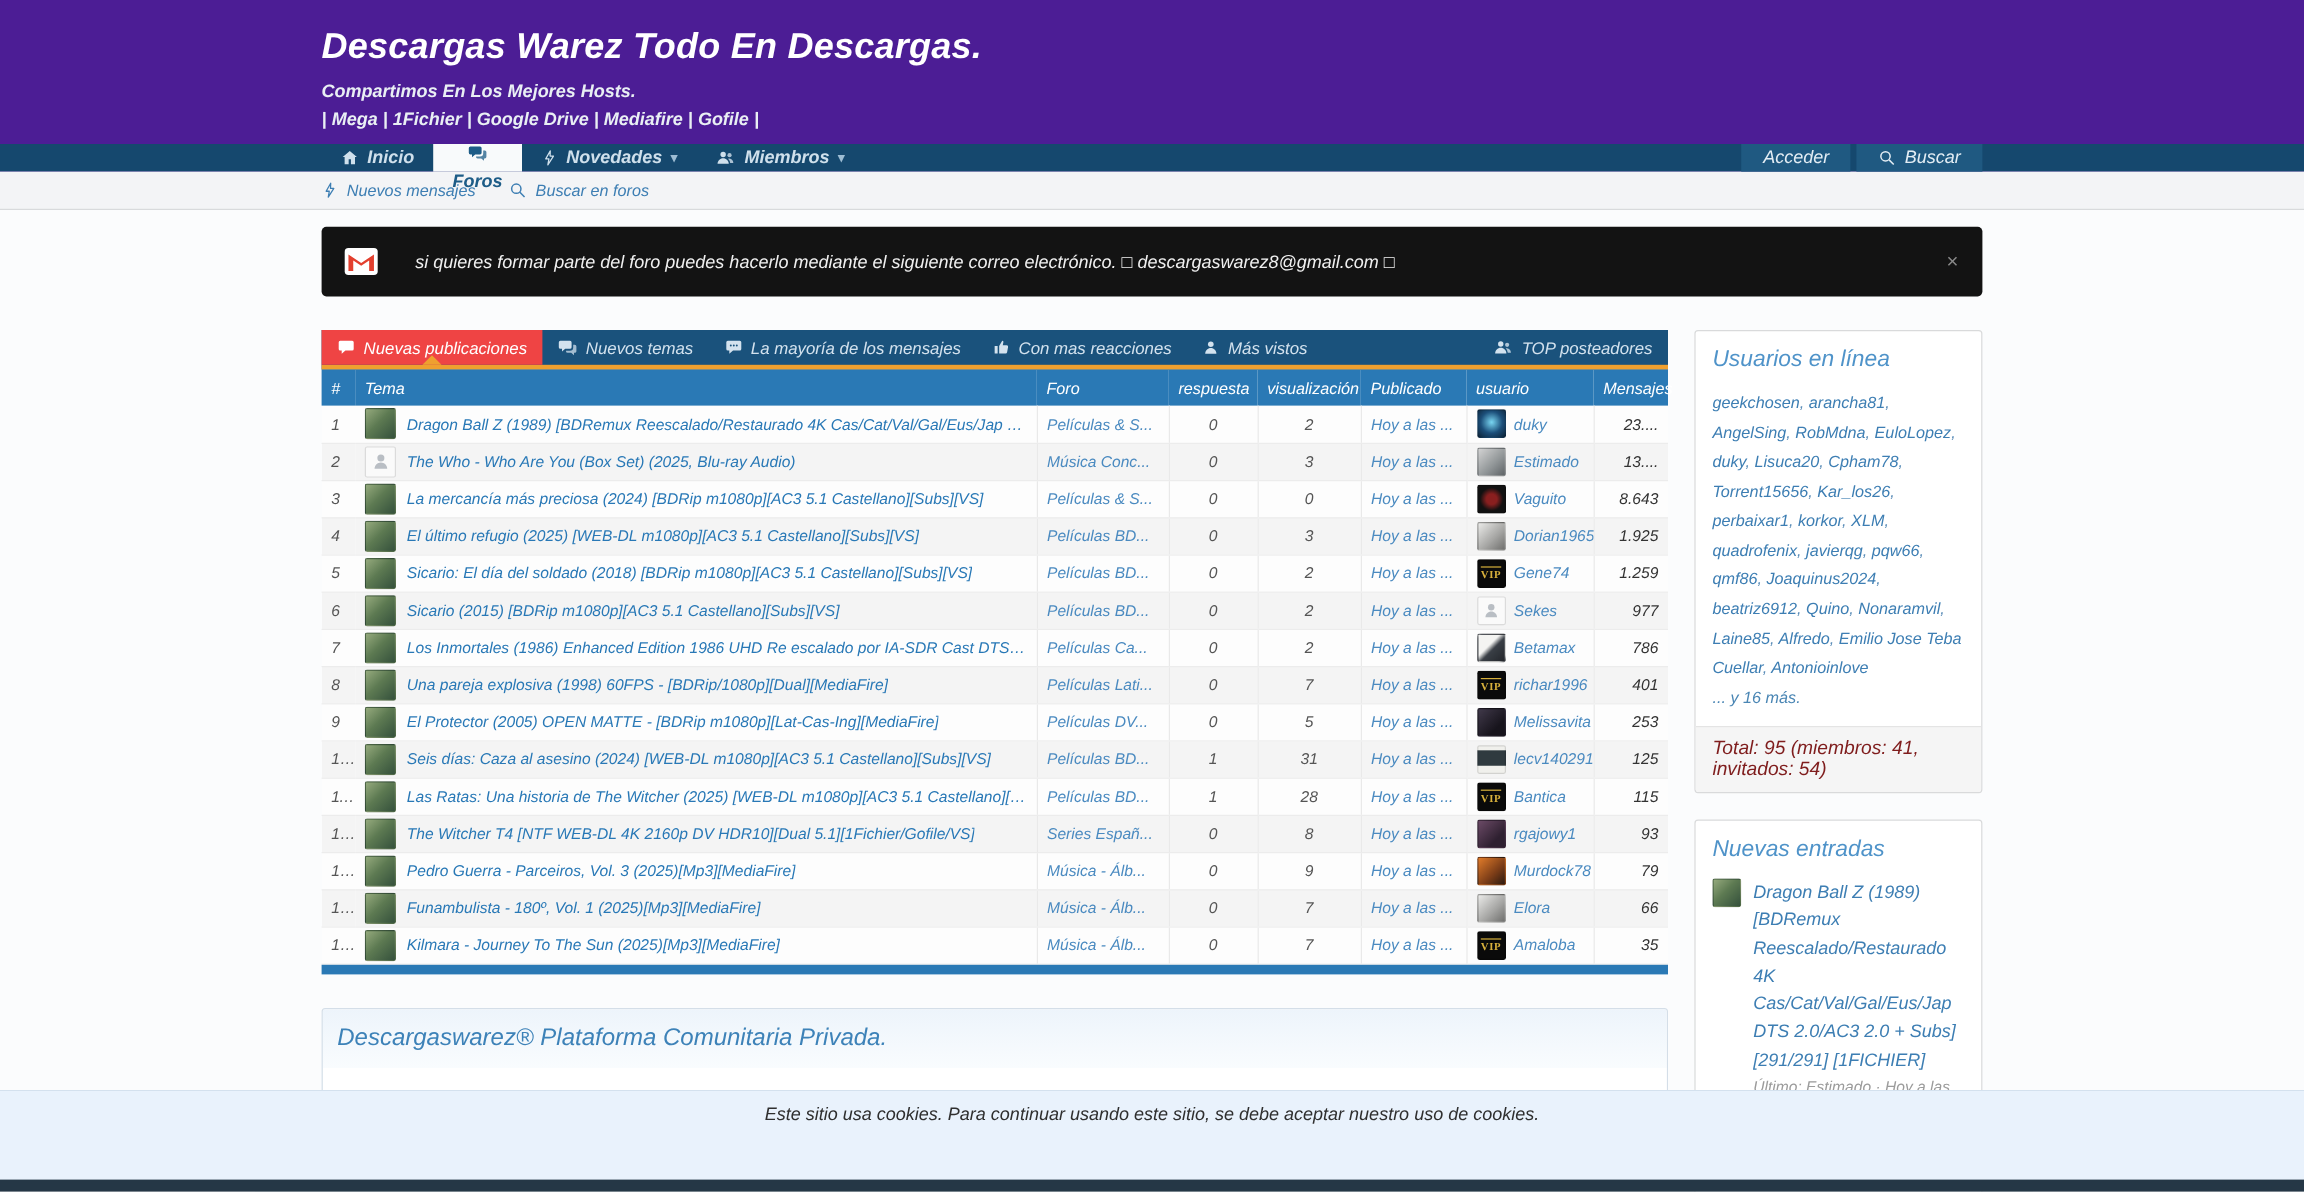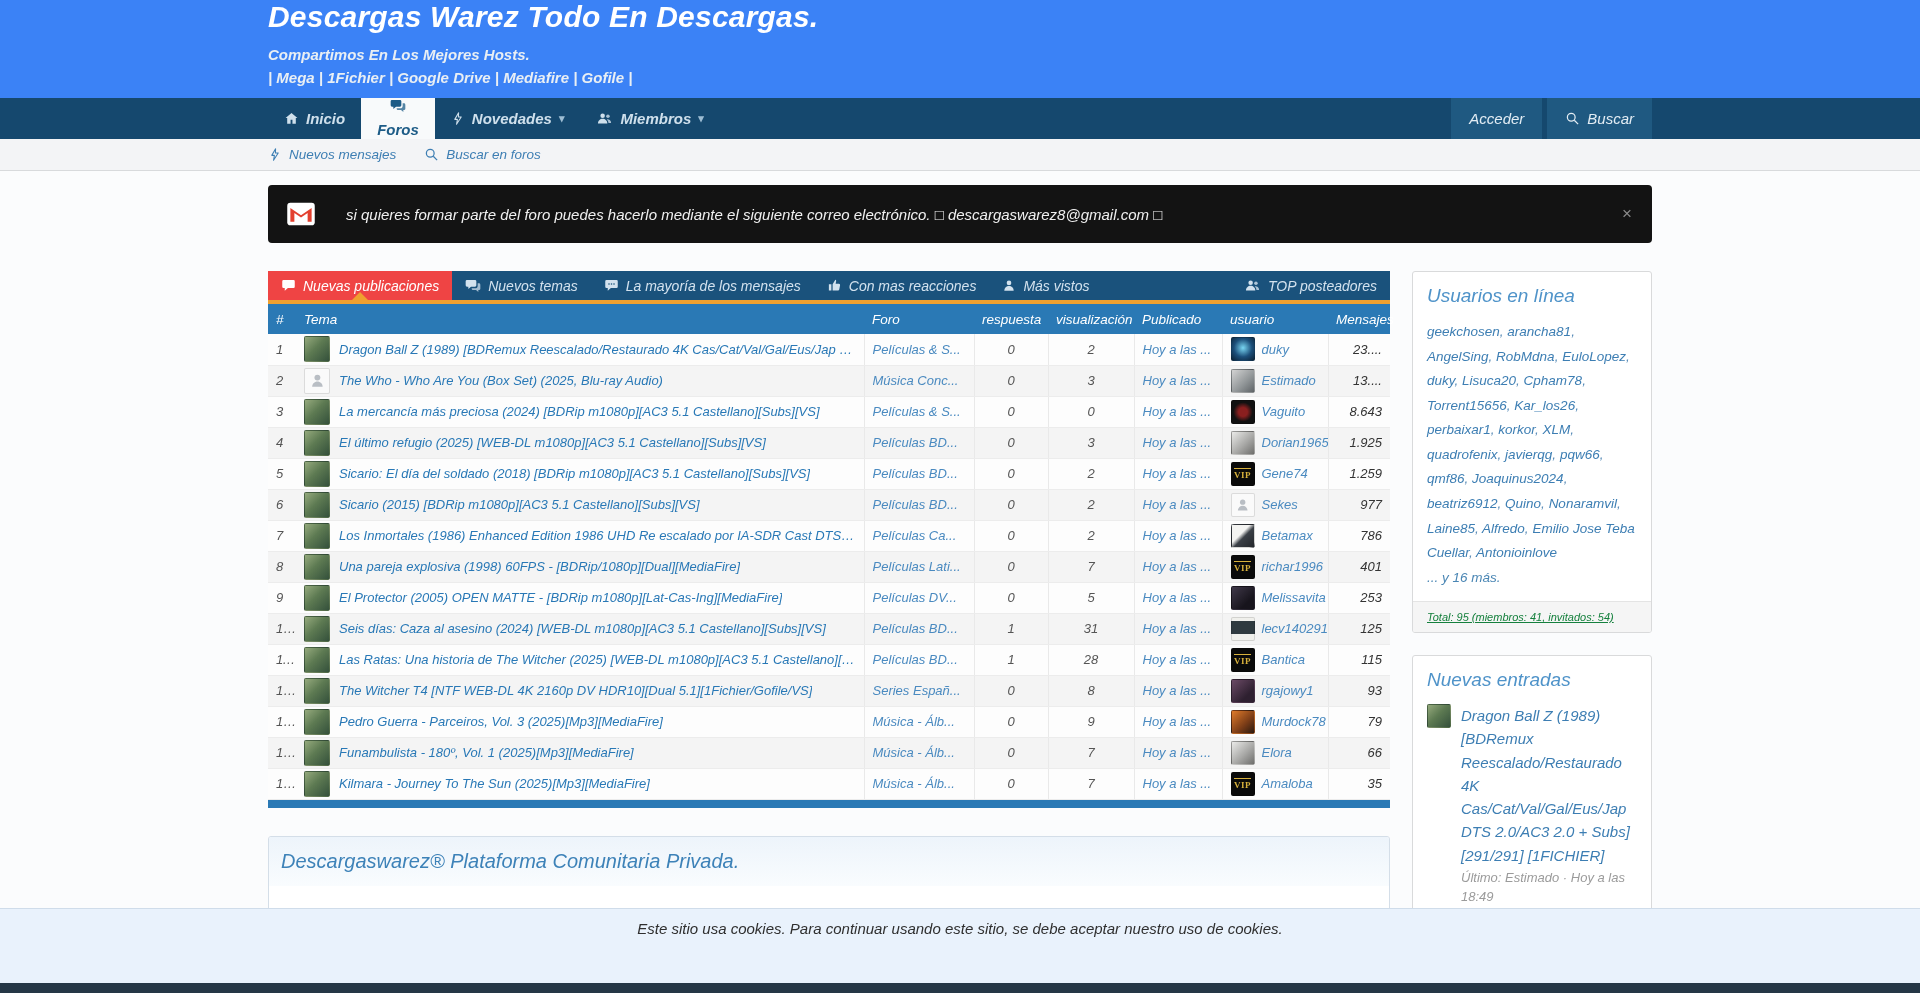--- a/index.html
+++ b/index.html
@@ -6,28 +6,28 @@
   html,body { width:1920px; height:993px; overflow:hidden; }
   body {
     font-family:"Liberation Sans", sans-serif;
     font-style:italic;
     background:#e7e8e9;
     position:relative;
   }
   .container { width:1384px; margin:0 auto; }
 
   
-  .masthead { background:#3b82f6; }
+  .masthead { background:#4c1d95; padding-top:22px; }
   .site-title { color:#ffffff; font-size:30px; font-weight:bold; letter-spacing:.2px; }
   .site-subtitle { color:#e9eff4; font-size:15px; font-weight:600; margin-top:12px; }
   .site-hosts { color:#e9eff4; font-size:15px; font-weight:600; margin-top:6px; padding-bottom:12px; }
 
   
   .nav-strip { background:#15486e; }
-  .nav-inner { display:flex; align-items:stretch; height:41px; }
+  .nav-inner { display:flex; align-items:stretch; height:23px; }
   .nav-tab { display:flex; align-items:center; gap:7px; padding:0 16px; color:#cfe0ec;
              font-size:15px; font-weight:600; cursor:pointer; }
   .nav-tab.active { background:#f8fafb; color:#1d5c87;flex-direction:column; }
   .nav-tab .caret { font-size:11px; color:#9dbdd4; font-style:normal; }
   .nav-right { margin-left:auto; display:flex; gap:5px; }
   .nav-btn { display:flex; align-items:center; gap:7px; background:#1f5981; color:#e3edf4;
              padding:0 18px; font-size:15px; cursor:pointer; }
   .icon { display:inline-flex; align-items:center; justify-content:center; }
   .icon svg { display:block; }
 
@@ -108,22 +108,22 @@
   .footer-panel-title { color:#3d82b8; font-size:20px; }
   .footer-panel-body { background:#ffffff; height:58px; }
 
   
   .side-box { background:#ffffff; border:1px solid #d9dadb; border-radius:3px; margin-bottom:22px; overflow:hidden; }
   .side-box-pad { padding:13px 14px 11px; }
   .side-title { color:#4f93c9; font-size:19px; font-weight:normal; margin-bottom:13px; }
   .online-list { font-size:13.5px; line-height:1.82; color:#5b8db8; }
   .online-list a { color:#3d7eb3; text-decoration:none; cursor:pointer; }
   .online-more { color:#4a86b4; }
-  .side-total { background:#f5f5f5; border-top:1px solid #e4e4e4; padding:9px 14px; color:#15803d;
-                font-size:11px;text-decoration:underline; }
+  .side-total { background:#f5f5f5; border-top:1px solid #e4e4e4; padding:9px 14px; color:#7f1d1d;
+                font-size:16px; }
   .entry { display:flex; gap:10px; margin-bottom:14px; }
   .entry-body { flex:1; min-width:0; }
   .entry-title { color:#3d7eb3; font-size:15px; line-height:1.55; text-decoration:none; display:block; cursor:pointer; }
   .entry-meta, .entry-forum { color:#9b9b9b; font-size:13px; line-height:1.45; margin-top:2px; }
 
   
   .cookie-bar { position:fixed; left:0; right:0; bottom:10px; height:75px; background:#e9f2fc;
                 border-top:1px solid #cfdcea; text-align:center; padding-top:11px; z-index:50; }
   .cookie-msg { color:#2f2f2f; font-size:15px; }
   .cookie-btns { margin-top:10px; display:flex; justify-content:center; gap:9px; }

